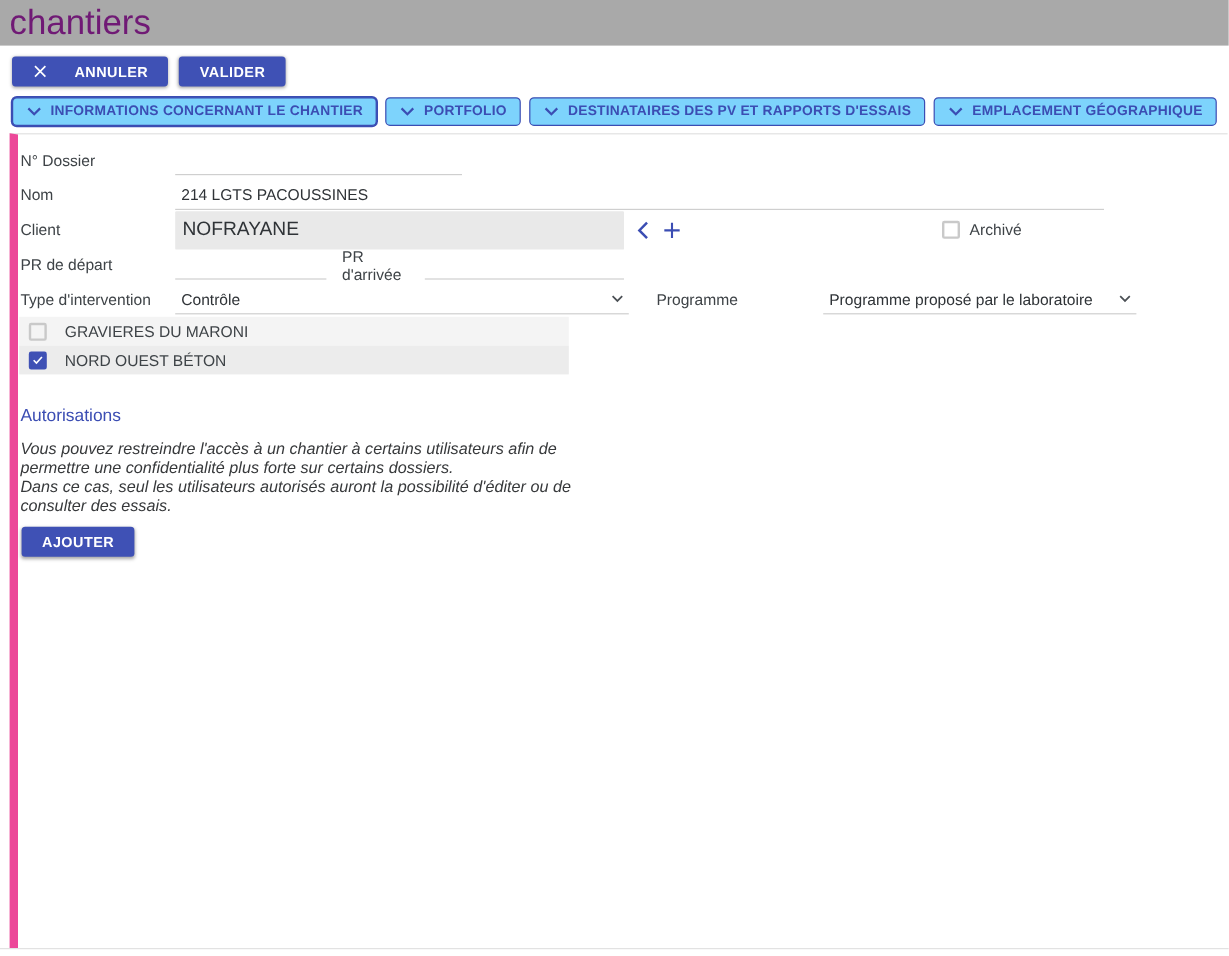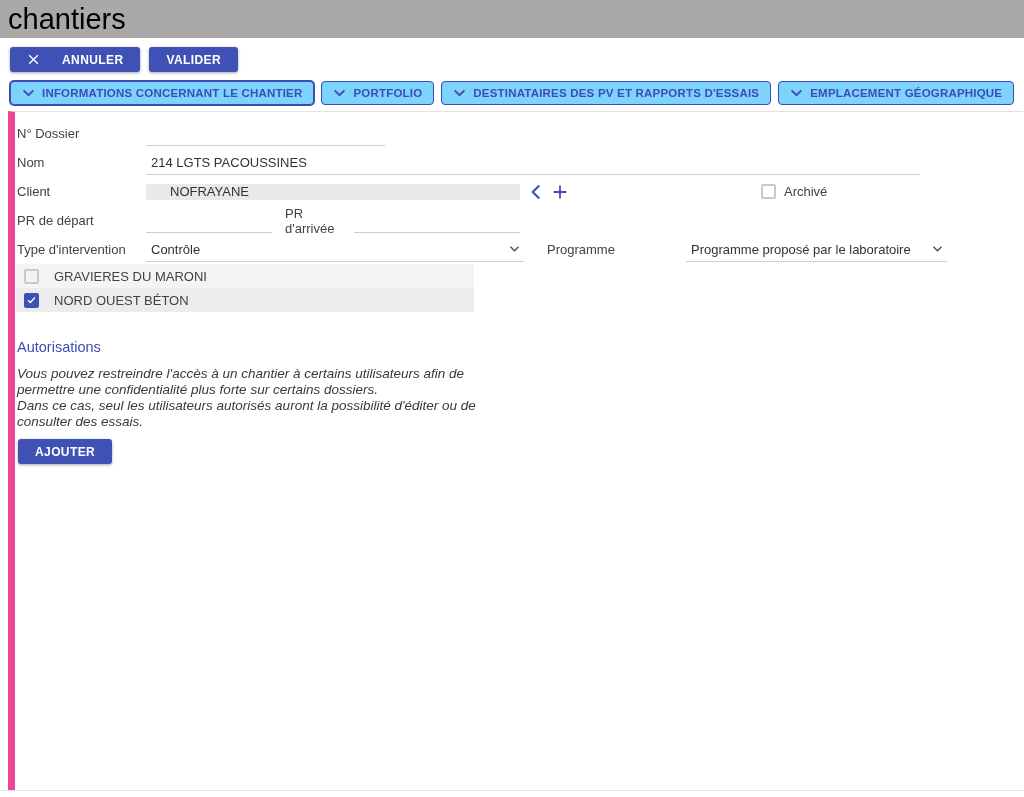--- a/index.html
+++ b/index.html
@@ -2,21 +2,21 @@
 <html><head>
 <meta charset="utf-8">
 <style>
   * { margin:0; padding:0; box-sizing:border-box; }
   html,body { width:1024px; height:797px; overflow:hidden; background:#fff;
     font-family:"Liberation Sans", sans-serif; }
   .app { position:relative; width:1024px; height:797px; }
 
   
   .page-header { height:38px; background:#a9a9a9; display:flex; align-items:center; padding-left:8px; }
-  .page-title { font-size:29px; color:#000000; font-weight:400; }
+  .page-title { font-size:29px; color:#701a75; font-weight:400; }
 
   
   .toolbar { margin:9px 0 0 10px; display:flex; gap:9px; }
   .btn { display:inline-flex; align-items:center; justify-content:center; gap:22px;
     background:#3f51b5; color:#fff; border:none; height:25px; padding:0 17px;
     border-radius:3px; font-family:inherit; font-size:12px; font-weight:bold;
     letter-spacing:.4px; cursor:pointer; box-shadow:0 1px 3px rgba(0,0,0,.35); }
   .btn svg { display:block; }
 
   
@@ -36,25 +36,25 @@
   .form-row { display:flex; align-items:center; height:29px; position:relative; }
   .flabel { width:130px; font-size:13px; color:#3e4347; flex:0 0 auto; padding-left:1px; }
   .uinput { border:none; border-bottom:1px solid #cfcfcf; background:transparent;
     font-family:inherit; font-size:13px; color:#2f3337; padding:3px 5px; height:24px; }
   .in-dossier { width:239px; }
   .in-nom { width:774px; }
   .in-pr1 { width:126px; }
   .lbl-pr2 { width:70px; margin-left:12px; flex:0 0 auto; }
   .in-pr2 { width:166px; }
 
-  .client-box { width:374px; height:16px; background:#e9e9e9; border-radius:1px;
-    font-size:13px; color:#2f3337; display:flex; align-items:center; padding-left:24px; }
+  .client-box { width:374px; height:32px; background:#e9e9e9; border-radius:1px;
+    font-size:16px; color:#2f3337; display:flex; align-items:center; padding-left:6px; }
   .mini-icon { margin-left:10px; color:#3b4db3; display:inline-flex; cursor:pointer; }
 
-  .archive-wrap { position:absolute; left:745px; display:flex; align-items:center; gap:8px; }
+  .archive-wrap { position:absolute; left:769px; display:flex; align-items:center; gap:8px; }
 
   .cbox { width:15px; height:15px; border:2px solid #c9c9c9; border-radius:2px;
     background:transparent; flex:0 0 auto; cursor:pointer; }
   .cbox.checked { border-color:#3f51b5; background:#3f51b5; display:flex;
     align-items:center; justify-content:center; }
   .cbox.checked svg { display:block; }
   .cbox-label { font-size:13px; color:#3e4347; }
 
   .select-box { display:flex; align-items:center; border-bottom:1px solid #cfcfcf;
     height:24px; padding:0 4px 0 5px; cursor:pointer; }

